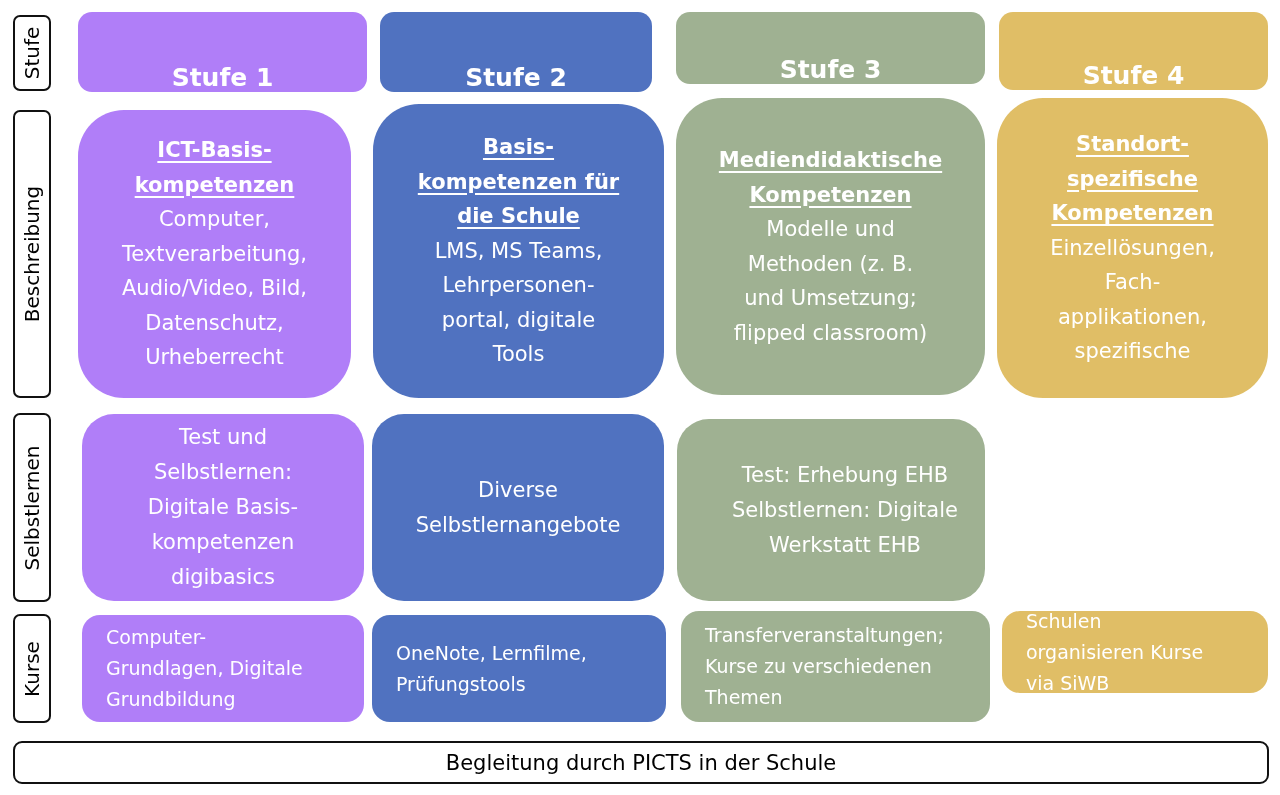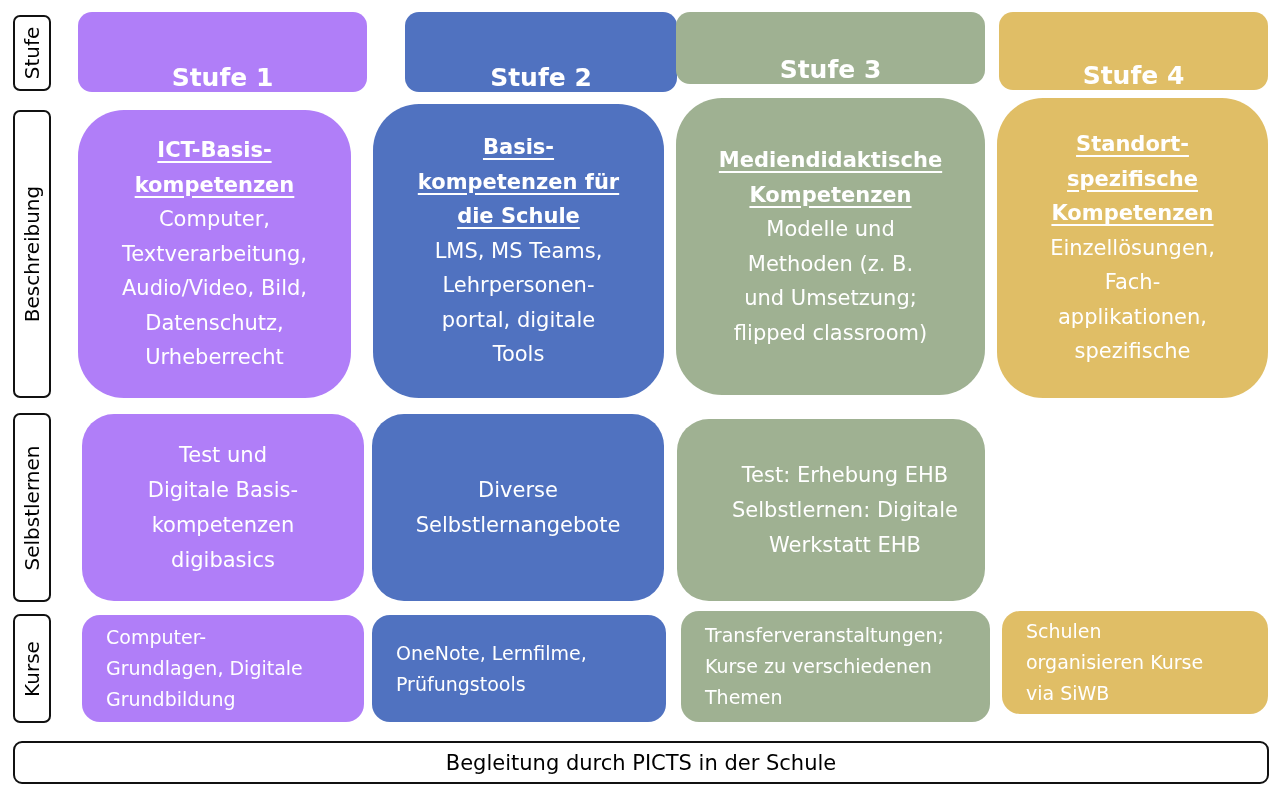--- a/index.html
+++ b/index.html
@@ -38,21 +38,21 @@
 <div class="rowlabel" style="top:413px;height:189px;">
   <span>Selbstlernen</span>
 </div>
 <div class="rowlabel" style="top:614px;height:109px;">
   <span>Kurse</span>
 </div>
 
 <div class="box head c1" style="left:78px;top:12px;width:289px;height:80px;">
   <span>Stufe 1</span>
 </div>
-<div class="box head c2" style="left:380px;top:12px;width:272px;height:80px;margin-left:25px;">
+<div class="box head c2" style="left:380px;top:12px;width:272px;height:80px;">
   <span>Stufe 2</span>
 </div>
 <div class="box head c3" style="left:676px;top:12px;width:309px;height:72px;">
   <span>Stufe 3</span>
 </div>
 <div class="box head c4" style="left:999px;top:12px;width:269px;height:78px;">
   <span>Stufe 4</span>
 </div>
 
 <div class="box desc c1" style="left:78px;top:110px;width:273px;height:288px;">
@@ -86,20 +86,21 @@
     <span class="line title">spezifische</span>
     <span class="line title">Kompetenzen</span>
     <span class="line">Einzellösungen,</span>
     <span class="line">Fach-</span>
     <span class="line">applikationen,</span>
     <span class="line">spezifische</span>
   </div>
 
 <div class="box self c1" style="left:82px;top:414px;width:282px;height:187px;">
     <span class="line">Test und</span>
+    <span class="line">Selbstlernen:</span>
     <span class="line">Digitale Basis-</span>
     <span class="line">kompetenzen</span>
     <span class="line">digibasics</span>
   </div>
 <div class="box self c2" style="left:372px;top:414px;width:292px;height:187px;">
     <span class="line">Diverse</span>
     <span class="line">Selbstlernangebote</span>
   </div>
 <div class="box self c3" style="left:677px;top:419px;width:308px;height:182px;padding-left:28px;">
     <span class="line">Test: Erhebung EHB</span>
@@ -114,21 +115,21 @@
   </div>
 <div class="box kurs c2" style="left:372px;top:615px;width:294px;height:107px;">
     <span class="line">OneNote, Lernfilme,</span>
     <span class="line">Prüfungstools</span>
   </div>
 <div class="box kurs c3" style="left:681px;top:611px;width:309px;height:111px;">
     <span class="line">Transferveranstaltungen;</span>
     <span class="line">Kurse zu verschiedenen</span>
     <span class="line">Themen</span>
   </div>
-<div class="box kurs c4" style="left:1002px;top:611px;width:266px;height:103px;">
+<div class="box kurs c4" style="left:1002px;top:611px;width:266px;height:82px;">
     <span class="line">Schulen</span>
     <span class="line">organisieren Kurse</span>
     <span class="line">via SiWB</span>
   </div>
 
 <div class="footer">
   <span>Begleitung durch PICTS in der Schule</span>
 </div>
 
 </body></html>

